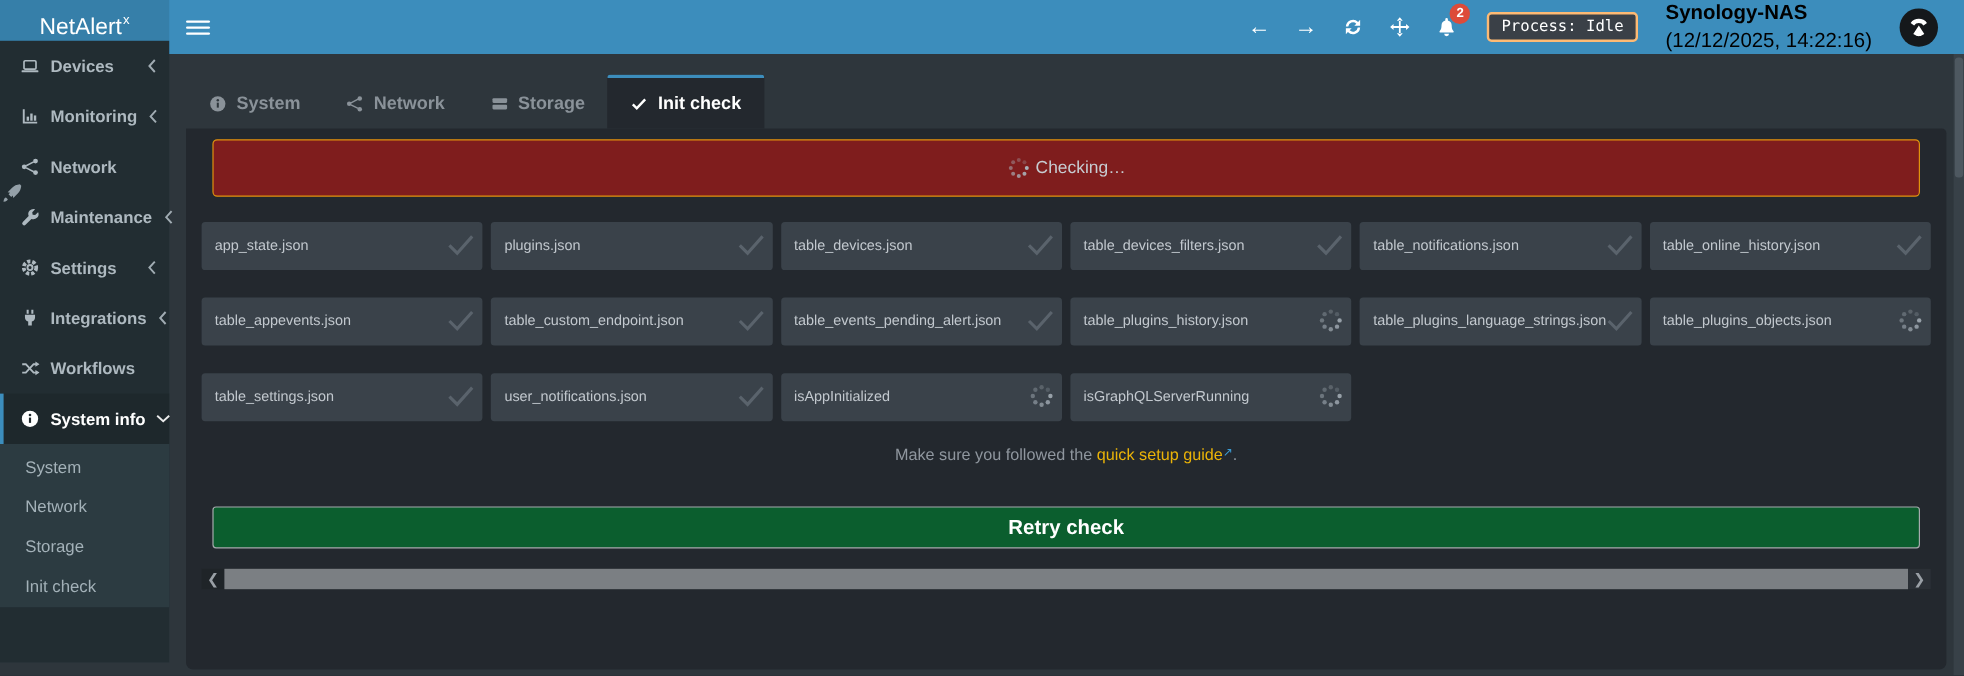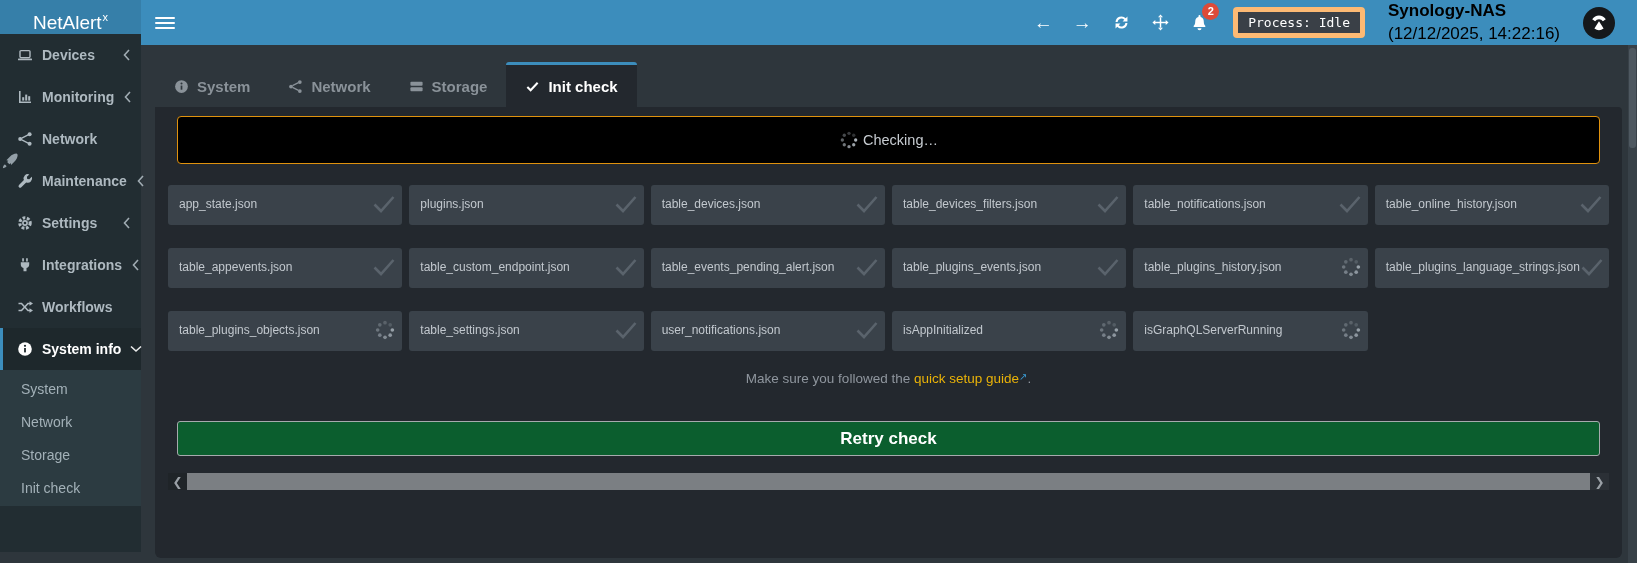--- a/index.html
+++ b/index.html
@@ -12,21 +12,21 @@
   .logo b{font-weight:400;}
   .logo sup{font-size:11px;margin-left:1px;top:-6px;position:relative;}
   .topnav{flex:1;display:flex;align-items:center;color:#fff;padding:0 22px 0 14px;}
   .hamburger{width:20px;height:45px;display:flex;flex-direction:column;justify-content:center;gap:3px;cursor:pointer;}
   .hamburger i{display:block;height:2px;background:#fff;border-radius:1px;}
   .nav-right{margin-left:auto;display:flex;align-items:center;gap:17px;}
   .nav-ico{width:22px;height:22px;display:flex;align-items:center;justify-content:center;color:#fff;font-size:19px;line-height:1;cursor:pointer;}
   .nav-ico svg{width:17px;height:17px;}
   .bell-wrap{position:relative;}
   .badge{position:absolute;top:-9px;right:-9px;min-width:17px;height:17px;background:#dd4b39;border-radius:50%;color:#fff;font-size:11px;font-weight:700;display:flex;align-items:center;justify-content:center;}
-  .proc-badge{background:#3a4047;border:5px solid #fdba74;border-radius:4px;color:#fff;font-family:"DejaVu Sans Mono","Liberation Mono",monospace;font-size:13px;padding:3px 10px;margin-left:6px;}
+  .proc-badge{background:#3a4047;border:2px solid #fdba74;border-radius:4px;color:#fff;font-family:"DejaVu Sans Mono","Liberation Mono",monospace;font-size:13px;padding:3px 10px;margin-left:6px;}
   .host{line-height:1.3;font-size:17px;color:#000000;margin-left:6px;}
   .host .hn{font-weight:700;}
   .avatar{width:32px;height:32px;border-radius:50%;background:#15181b;display:flex;align-items:center;justify-content:center;cursor:pointer;margin-left:6px;}
   .avatar svg{width:22px;height:22px;}
 
   
   .sidebar{position:absolute;left:0;top:34px;width:141px;height:518px;background:#222d32;color:#aeb9c0;font-size:14px;}
   .side-item{height:42px;display:flex;align-items:center;gap:9px;padding:0 10px 0 13px;border-left:3px solid transparent;cursor:pointer;}
   .side-item .s-ico{width:17px;height:16px;flex-shrink:0;display:flex;align-items:center;justify-content:center;}
   .side-item .s-ico svg{width:16px;height:16px;}
@@ -38,21 +38,21 @@
   .rocket{position:absolute;left:1px;top:118px;width:18px;height:18px;color:#94a0a8;}
 
   
   .main{position:absolute;left:141px;top:45px;width:1496px;height:518px;}
   .tabs{position:absolute;left:14px;top:17px;height:45px;display:flex;}
   .tab{display:flex;align-items:center;gap:8px;padding:0 19px;color:#8a9299;font-size:15px;font-weight:600;border-top:3px solid transparent;cursor:pointer;white-space:nowrap;}
   .tab svg{width:15px;height:15px;}
   .tab.active{background:#23282e;color:#fff;border-top-color:#3c8dbc;border-radius:3px 3px 0 0;}
 
   .panel{position:absolute;left:14px;top:62px;width:1441px;height:433px;background:#23282e;border-radius:0 4px 6px 6px;padding:9px 13px;box-sizing:content-box;}
-  .checking-box{margin:0 9px;height:46px;border:1px solid #e0920e;border-radius:4px;background:#000000;display:flex;align-items:center;justify-content:center;gap:4px;color:#c7ccd1;font-size:14.5px;}
+  .checking-box{margin:0 9px;height:46px;border:1px solid #e0920e;border-radius:4px;background:#7f1d1d;display:flex;align-items:center;justify-content:center;gap:4px;color:#c7ccd1;font-size:14.5px;}
   .checking-box svg{width:20px;height:20px;color:#aab1b8;}
 
   .grid{margin-top:21px;display:grid;grid-template-columns:repeat(6,1fr);gap:23px 7px;}
   .tile{height:37px;background:#3a424a;border-radius:3px;display:flex;align-items:center;padding:0 6px 3px 11px;color:#c2c8ce;font-size:12px;overflow:hidden;}
   .tile .tile-label{white-space:nowrap;flex-shrink:0;}
   .tile .st{margin-left:auto;flex-shrink:0;display:flex;align-items:center;}
   .tile svg.tick{width:24px;height:20px;color:#5a636c;}
   .tile svg.spin{width:22px;height:22px;color:#97a0a8;}
 
   .hint{margin-top:19px;text-align:center;color:#8f969e;font-size:13.5px;line-height:17px;}
@@ -357,29 +357,20 @@
           <div class="tile">
     <span class="tile-label">table_events_pending_alert.json</span>
     <span class="st">
       <svg class="tick" viewBox="0 0 24 20">
                 <path d="M2.5 10.5 9 17 21.5 3" stroke="currentColor" stroke-width="2.6" fill="none"></path>
               </svg>
 
     </span>
   </div>
           <div class="tile">
-    <span class="tile-label">table_plugins_events.json</span>
-    <span class="st">
-      <svg class="tick" viewBox="0 0 24 20">
-                <path d="M2.5 10.5 9 17 21.5 3" stroke="currentColor" stroke-width="2.6" fill="none"></path>
-              </svg>
-
-    </span>
-  </div>
-          <div class="tile">
     <span class="tile-label">table_plugins_history.json</span>
     <span class="st">
 
       <svg class="spin" viewBox="0 0 24 24">
                 <g fill="currentColor">
                   <circle cx="20" cy="12" r="2" opacity="1"></circle>
                   <circle cx="17.66" cy="17.66" r="2" opacity=".9"></circle>
                   <circle cx="12" cy="20" r="2" opacity=".78"></circle>
                   <circle cx="6.34" cy="17.66" r="2" opacity=".66"></circle>
                   <circle cx="4" cy="12" r="2" opacity=".54"></circle>

